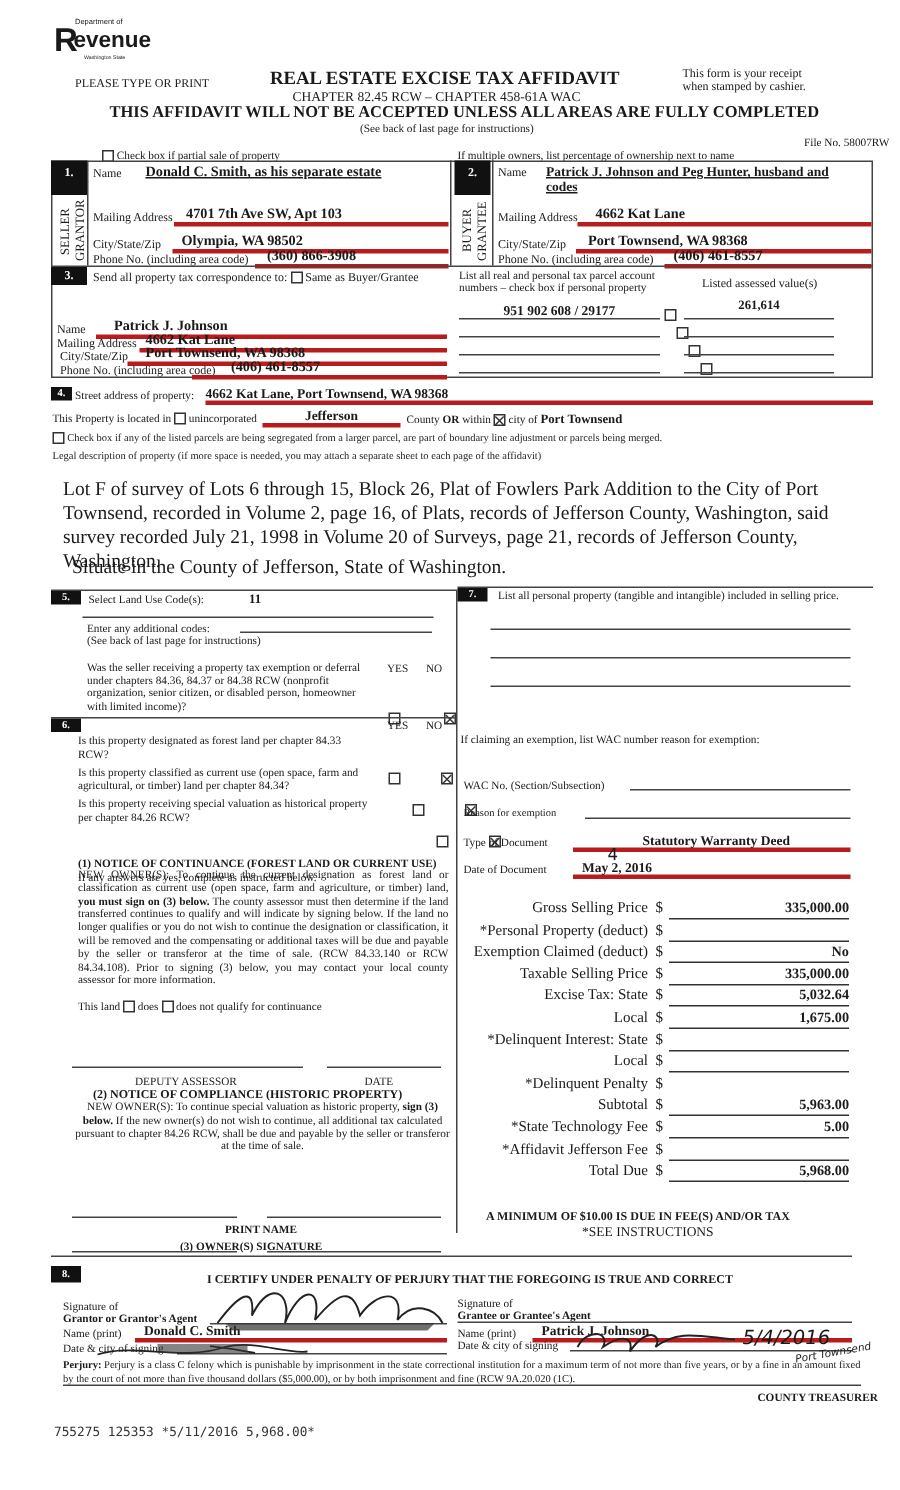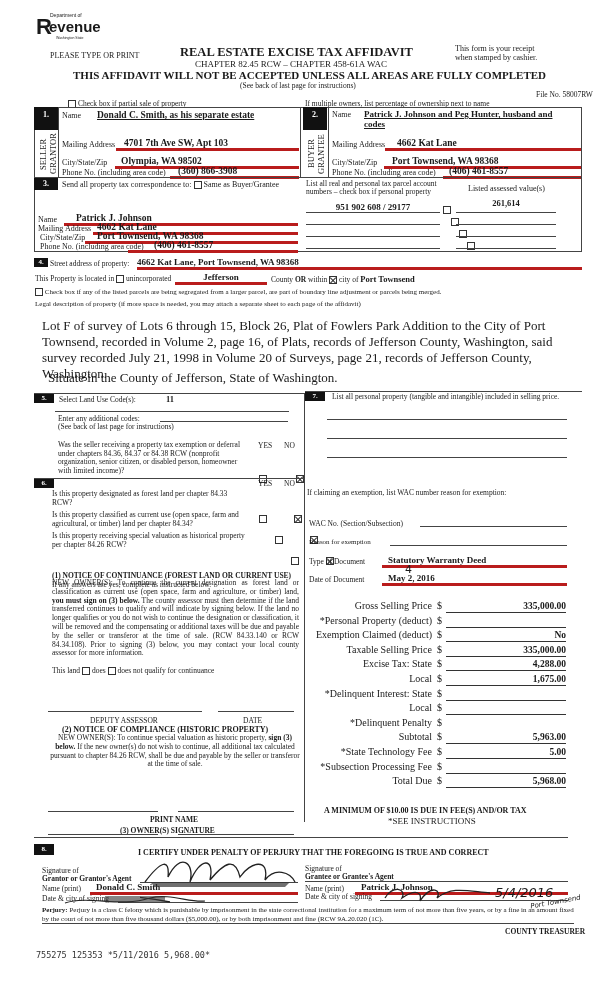--- a/index.html
+++ b/index.html
@@ -187,59 +187,59 @@
 <div class="abs" style="left:332px;top:393px;width:230px;font-size:7.5px;line-height:8.5px;">List all personal property (tangible and intangible) included in selling price.</div>
 <div class="line" style="left:327px;top:419px;width:240px;"></div>
 <div class="line" style="left:327px;top:438px;width:240px;"></div>
 <div class="line" style="left:327px;top:457px;width:240px;"></div>
 <div class="abs" style="left:307px;top:488px;font-size:7.5px;">If claiming an exemption, list WAC number reason for exemption:</div>
 <div class="abs" style="left:309px;top:519px;font-size:7.5px;">WAC No. (Section/Subsection)</div>
 <div class="line" style="left:420px;top:526px;width:147px;"></div>
 <div class="abs" style="left:309px;top:538px;font-size:7px;">Reason for exemption</div>
 <div class="line" style="left:390px;top:545px;width:177px;"></div>
 <div class="abs" style="left:309px;top:557px;font-size:7.5px;">Type of Document</div>
-<div class="abs fill ul" style="left:382px;top:555px;width:185px;padding-left:6px;font-size:9px;">Statutory Warranty Deed</div>
+<div class="abs fill ul" style="left:382px;top:555px;width:185px;padding-left:6px;font-size:9px;text-align:center;">Statutory Warranty Deed</div>
 <div class="abs" style="left:309px;top:575px;font-size:7.5px;">Date of Document</div>
 <div class="abs fill ul" style="left:382px;top:573px;width:185px;padding-left:6px;font-size:9px;">May 2, 2016</div>
 <div class="abs" style="left:405px;top:563px;font-size:11px;font-family:'DejaVu Sans',sans-serif;">4</div>
 
 <div id="calc-rows">
     <div class="calc-label" style="top: 600px;">Gross Selling Price</div>
     <div class="calc-dollar" style="top: 600px;">$</div>
     <div class="calc-val" style="top: 600px;">335,000.00</div>
     <div class="calc-label" style="top: 614.6px;">*Personal Property (deduct)</div>
     <div class="calc-dollar" style="top: 614.6px;">$</div>
     <div class="calc-val" style="top: 614.6px;"></div>
     <div class="calc-label" style="top: 629.2px;">Exemption Claimed (deduct)</div>
     <div class="calc-dollar" style="top: 629.2px;">$</div>
     <div class="calc-val" style="top: 629.2px;">No</div>
     <div class="calc-label" style="top: 643.8px;">Taxable Selling Price</div>
     <div class="calc-dollar" style="top: 643.8px;">$</div>
     <div class="calc-val" style="top: 643.8px;">335,000.00</div>
     <div class="calc-label" style="top: 658.4px;">Excise Tax:  State</div>
     <div class="calc-dollar" style="top: 658.4px;">$</div>
-    <div class="calc-val" style="top: 658.4px;">4,288.00</div>
+    <div class="calc-val" style="top: 658.4px;">5,032.64</div>
     <div class="calc-label" style="top: 673px;">Local</div>
     <div class="calc-dollar" style="top: 673px;">$</div>
     <div class="calc-val" style="top: 673px;">1,675.00</div>
     <div class="calc-label" style="top: 687.6px;">*Delinquent Interest:  State</div>
     <div class="calc-dollar" style="top: 687.6px;">$</div>
     <div class="calc-val" style="top: 687.6px;"></div>
     <div class="calc-label" style="top: 702.2px;">Local</div>
     <div class="calc-dollar" style="top: 702.2px;">$</div>
     <div class="calc-val" style="top: 702.2px;"></div>
     <div class="calc-label" style="top: 716.8px;">*Delinquent Penalty</div>
     <div class="calc-dollar" style="top: 716.8px;">$</div>
     <div class="calc-label" style="top: 731.4px;">Subtotal</div>
     <div class="calc-dollar" style="top: 731.4px;">$</div>
     <div class="calc-val" style="top: 731.4px;">5,963.00</div>
     <div class="calc-label" style="top: 746px;">*State Technology Fee</div>
     <div class="calc-dollar" style="top: 746px;">$</div>
     <div class="calc-val" style="top: 746px;">5.00</div>
-    <div class="calc-label" style="top: 760.6px;">*Subsection Processing Fee</div>
+    <div class="calc-label" style="top: 760.6px;">*Affidavit Jefferson Fee</div>
     <div class="calc-dollar" style="top: 760.6px;">$</div>
     <div class="calc-val" style="top: 760.6px;"></div>
     <div class="calc-label" style="top: 775.2px;">Total Due</div>
     <div class="calc-dollar" style="top: 775.2px;">$</div>
     <div class="calc-val" style="top: 775.2px;">5,968.00</div>
   </div>
 
 <div class="abs b" style="left:324px;top:806px;font-size:8px;">A MINIMUM OF $10.00 IS DUE IN FEE(S) AND/OR TAX</div>
 <div class="abs" style="left:388px;top:816px;font-size:9px;">*SEE INSTRUCTIONS</div>
 <div class="abs" style="left:34px;top:837px;width:534px;height:0;border-top:1px solid #444;"></div>

